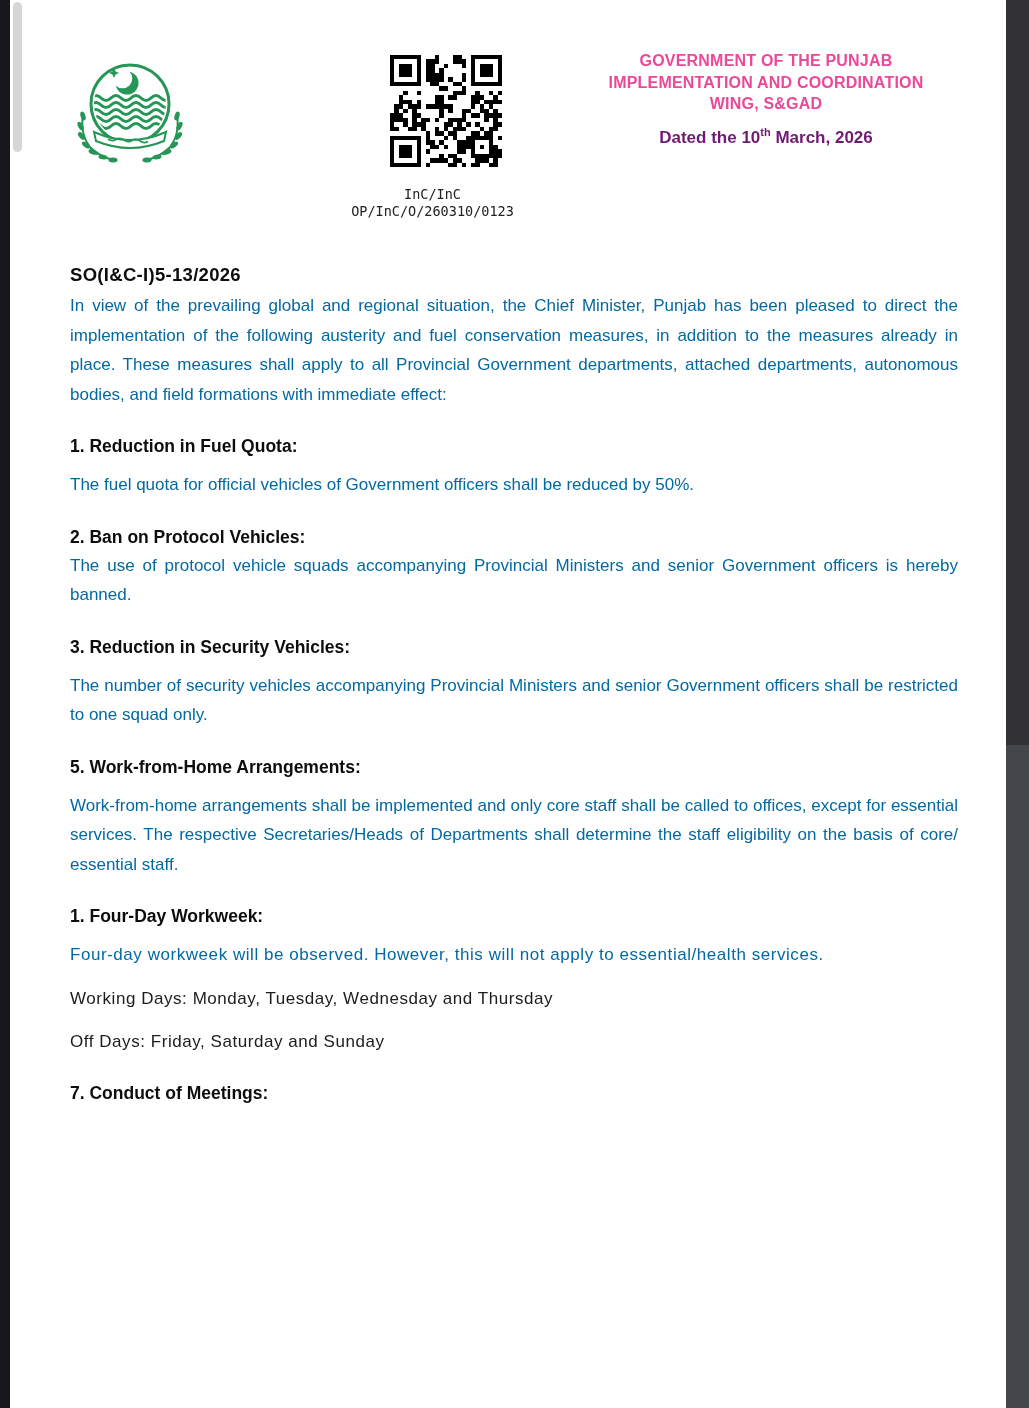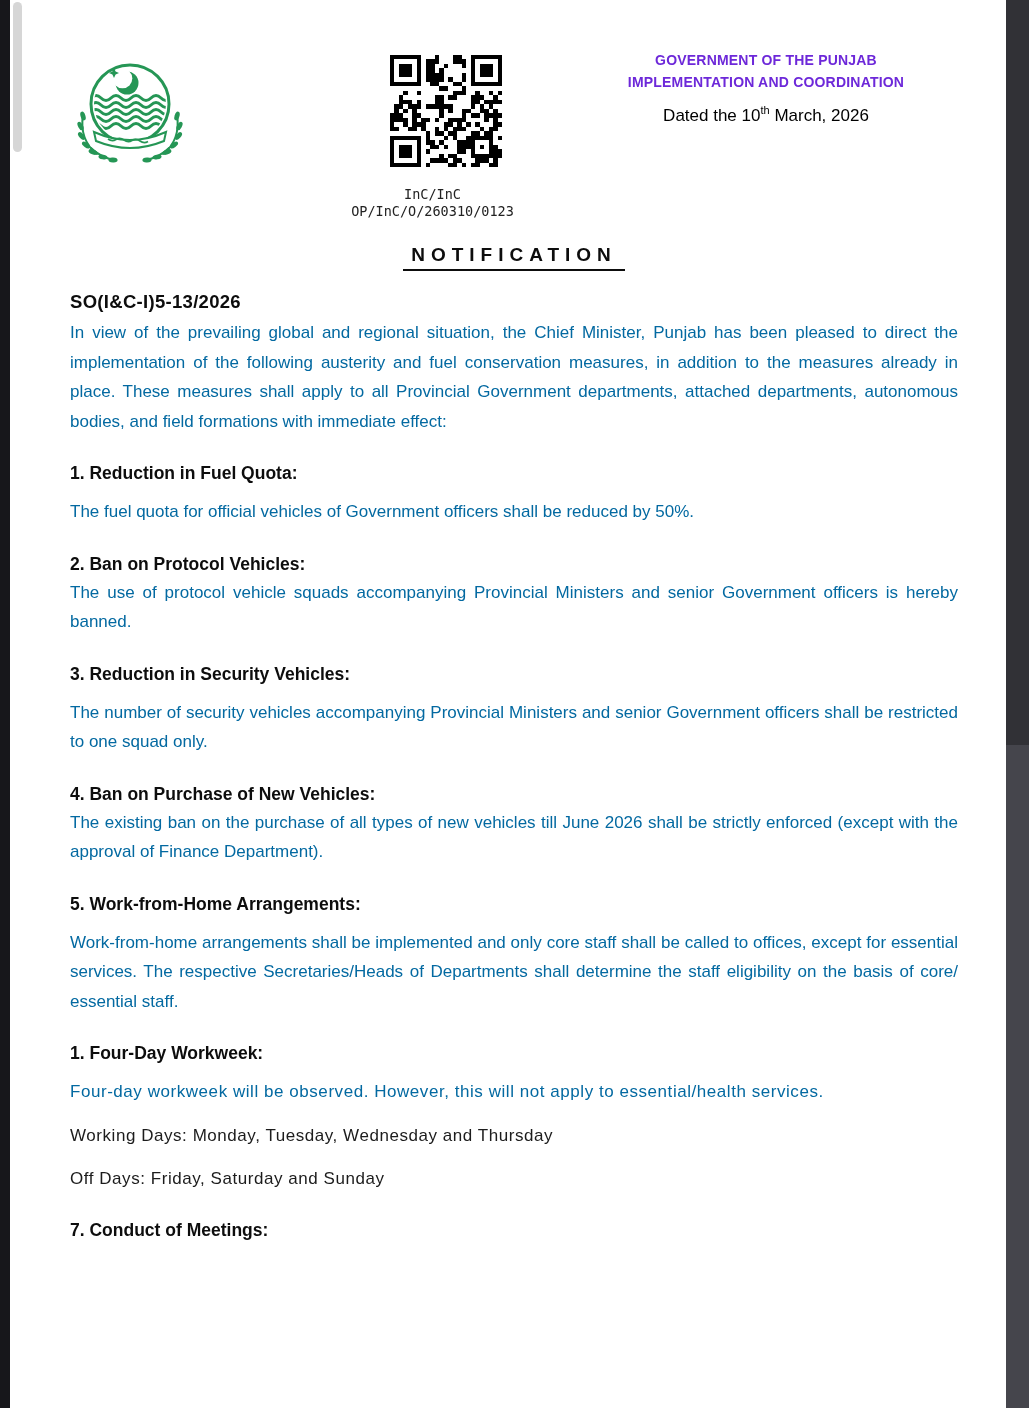--- a/index.html
+++ b/index.html
@@ -24,22 +24,22 @@
   .emblem { position:absolute; left:63px; top:56px; width:134px; height:112px; }
 
   .qr-wrap { position:absolute; left:390px; top:55px; width:112px; height:112px; }
   .qr-wrap svg { width:112px; height:112px; display:block; }
 
   .qr-caption { position:absolute; left:330px; top:186px; width:205px;
                 text-align:center; font-family:"DejaVu Sans Mono", monospace;
                 font-size:13.5px; line-height:17px; color:#222; }
 
   .org-block { position:absolute; left:566px; top:50px; width:400px; text-align:center; }
-  .org-line  { font-weight:bold; font-size:14px; line-height:21.5px; letter-spacing:.2px; color:#6d28d9; }
-  .date-line { margin-top:11px; font-weight:normal; font-size:17px; color:#000000; }
+  .org-line  { font-weight:bold; font-size:16px; line-height:21.5px; letter-spacing:.2px; color:#ec4899; }
+  .date-line { margin-top:11px; font-weight:bold; font-size:17px; color:#701a75; }
   .date-line sup { font-size:11px; }
 
   
   .doc { position:absolute; left:70px; top:244px; width:888px; }
 
   .doc-title-row { text-align:center; }
   .doc-title { display:inline-block; font-weight:bold; font-size:19px;
                letter-spacing:6px; color:#0d0d0d;
                border-bottom:2.5px solid #0d0d0d; padding:0 8px 3px 8px; }
 
@@ -338,50 +338,44 @@
         </svg>
     </div>
     <div class="qr-caption">
       <div>InC/InC</div>
       <div>OP/InC/O/260310/0123</div>
     </div>
 
     <div class="org-block">
       <div class="org-line">GOVERNMENT OF THE PUNJAB</div>
       <div class="org-line">IMPLEMENTATION AND COORDINATION</div>
+      <div class="org-line">WING, S&amp;GAD</div>
       <div class="date-line"><span>Dated the 10</span><sup>th</sup><span> March, 2026</span></div>
     </div>
   </div>
 
   <div class="doc">
-    <div class="doc-title-row">
-      <span class="doc-title">NOTIFICATION</span>
-    </div>
     <div class="ref-no">SO(I&amp;C-I)5-13/2026</div>
     <p class="body-text intro">In view of the prevailing global and regional situation, the Chief Minister, Punjab has been pleased to direct the implementation of the following austerity and fuel conservation measures, in addition to the measures already in place. These measures shall apply to all Provincial Government departments, attached departments, autonomous bodies, and field formations with immediate effect:</p>
     <div id="sections">
   <div>
     <div class="sec-heading">1. Reduction in Fuel Quota:</div>
     <p class="body-text">The fuel quota for official vehicles of Government officers shall be reduced by 50%.</p>
   </div>
 
   <div>
     <div class="sec-heading tight">2. Ban on Protocol Vehicles:</div>
     <p class="body-text">The use of protocol vehicle squads accompanying Provincial Ministers and senior Government officers is hereby banned.</p>
   </div>
 
   <div>
     <div class="sec-heading">3. Reduction in Security Vehicles:</div>
     <p class="body-text">The number of security vehicles accompanying Provincial Ministers and senior Government officers shall be restricted to one squad only.</p>
   </div>
 
-  <div>
-    <div class="sec-heading tight">4. Ban on Purchase of New Vehicles:</div>
-    <p class="body-text">The existing ban on the purchase of all types of new vehicles till June 2026 shall be strictly enforced (except with the approval of Finance Department).</p>
-  </div>
 
   <div>
     <div class="sec-heading">5. Work-from-Home Arrangements:</div>
     <p class="body-text">Work-from-home arrangements shall be implemented and only core staff shall be called to offices, except for essential services. The respective Secretaries/Heads of Departments shall determine the staff eligibility on the basis of core/ essential staff.</p>
   </div>
 
   <div>
     <div class="sec-heading">1. Four-Day Workweek:</div>
     <p class="body-text wide">Four-day workweek will be observed. However, this will not apply to essential/health services.</p>
   <p class="extra-line wide">Working Days: Monday, Tuesday, Wednesday and Thursday</p>

